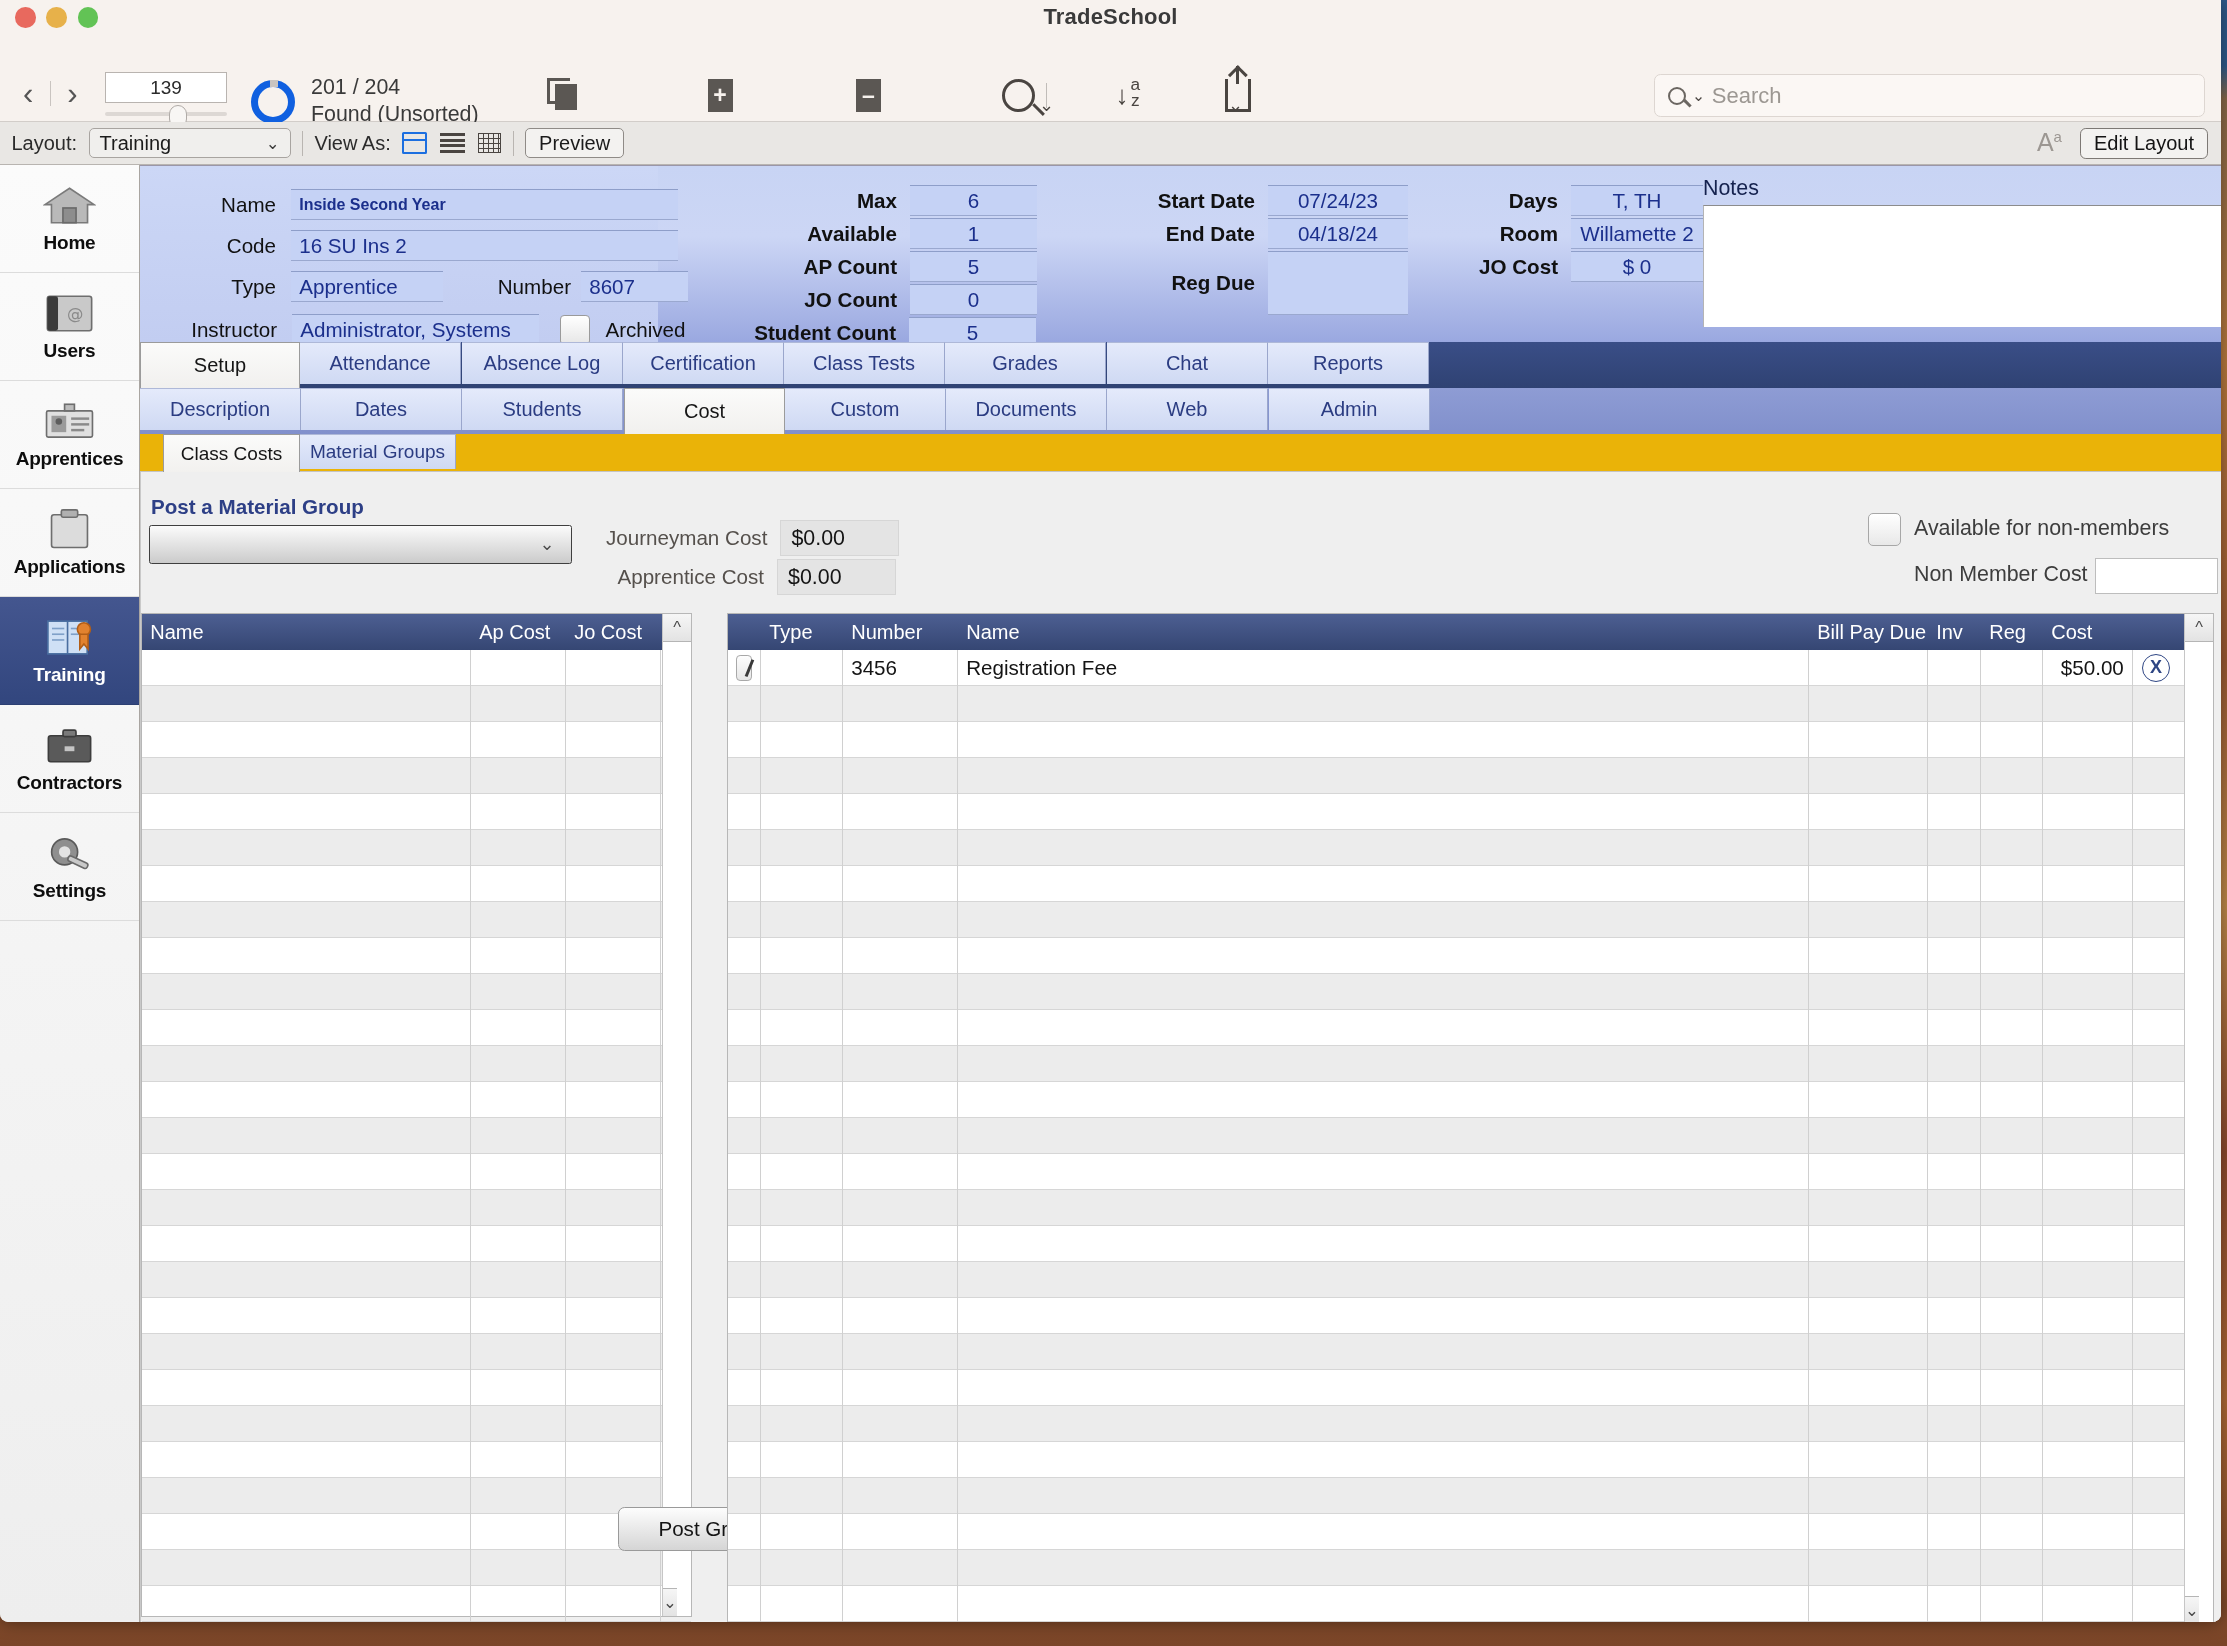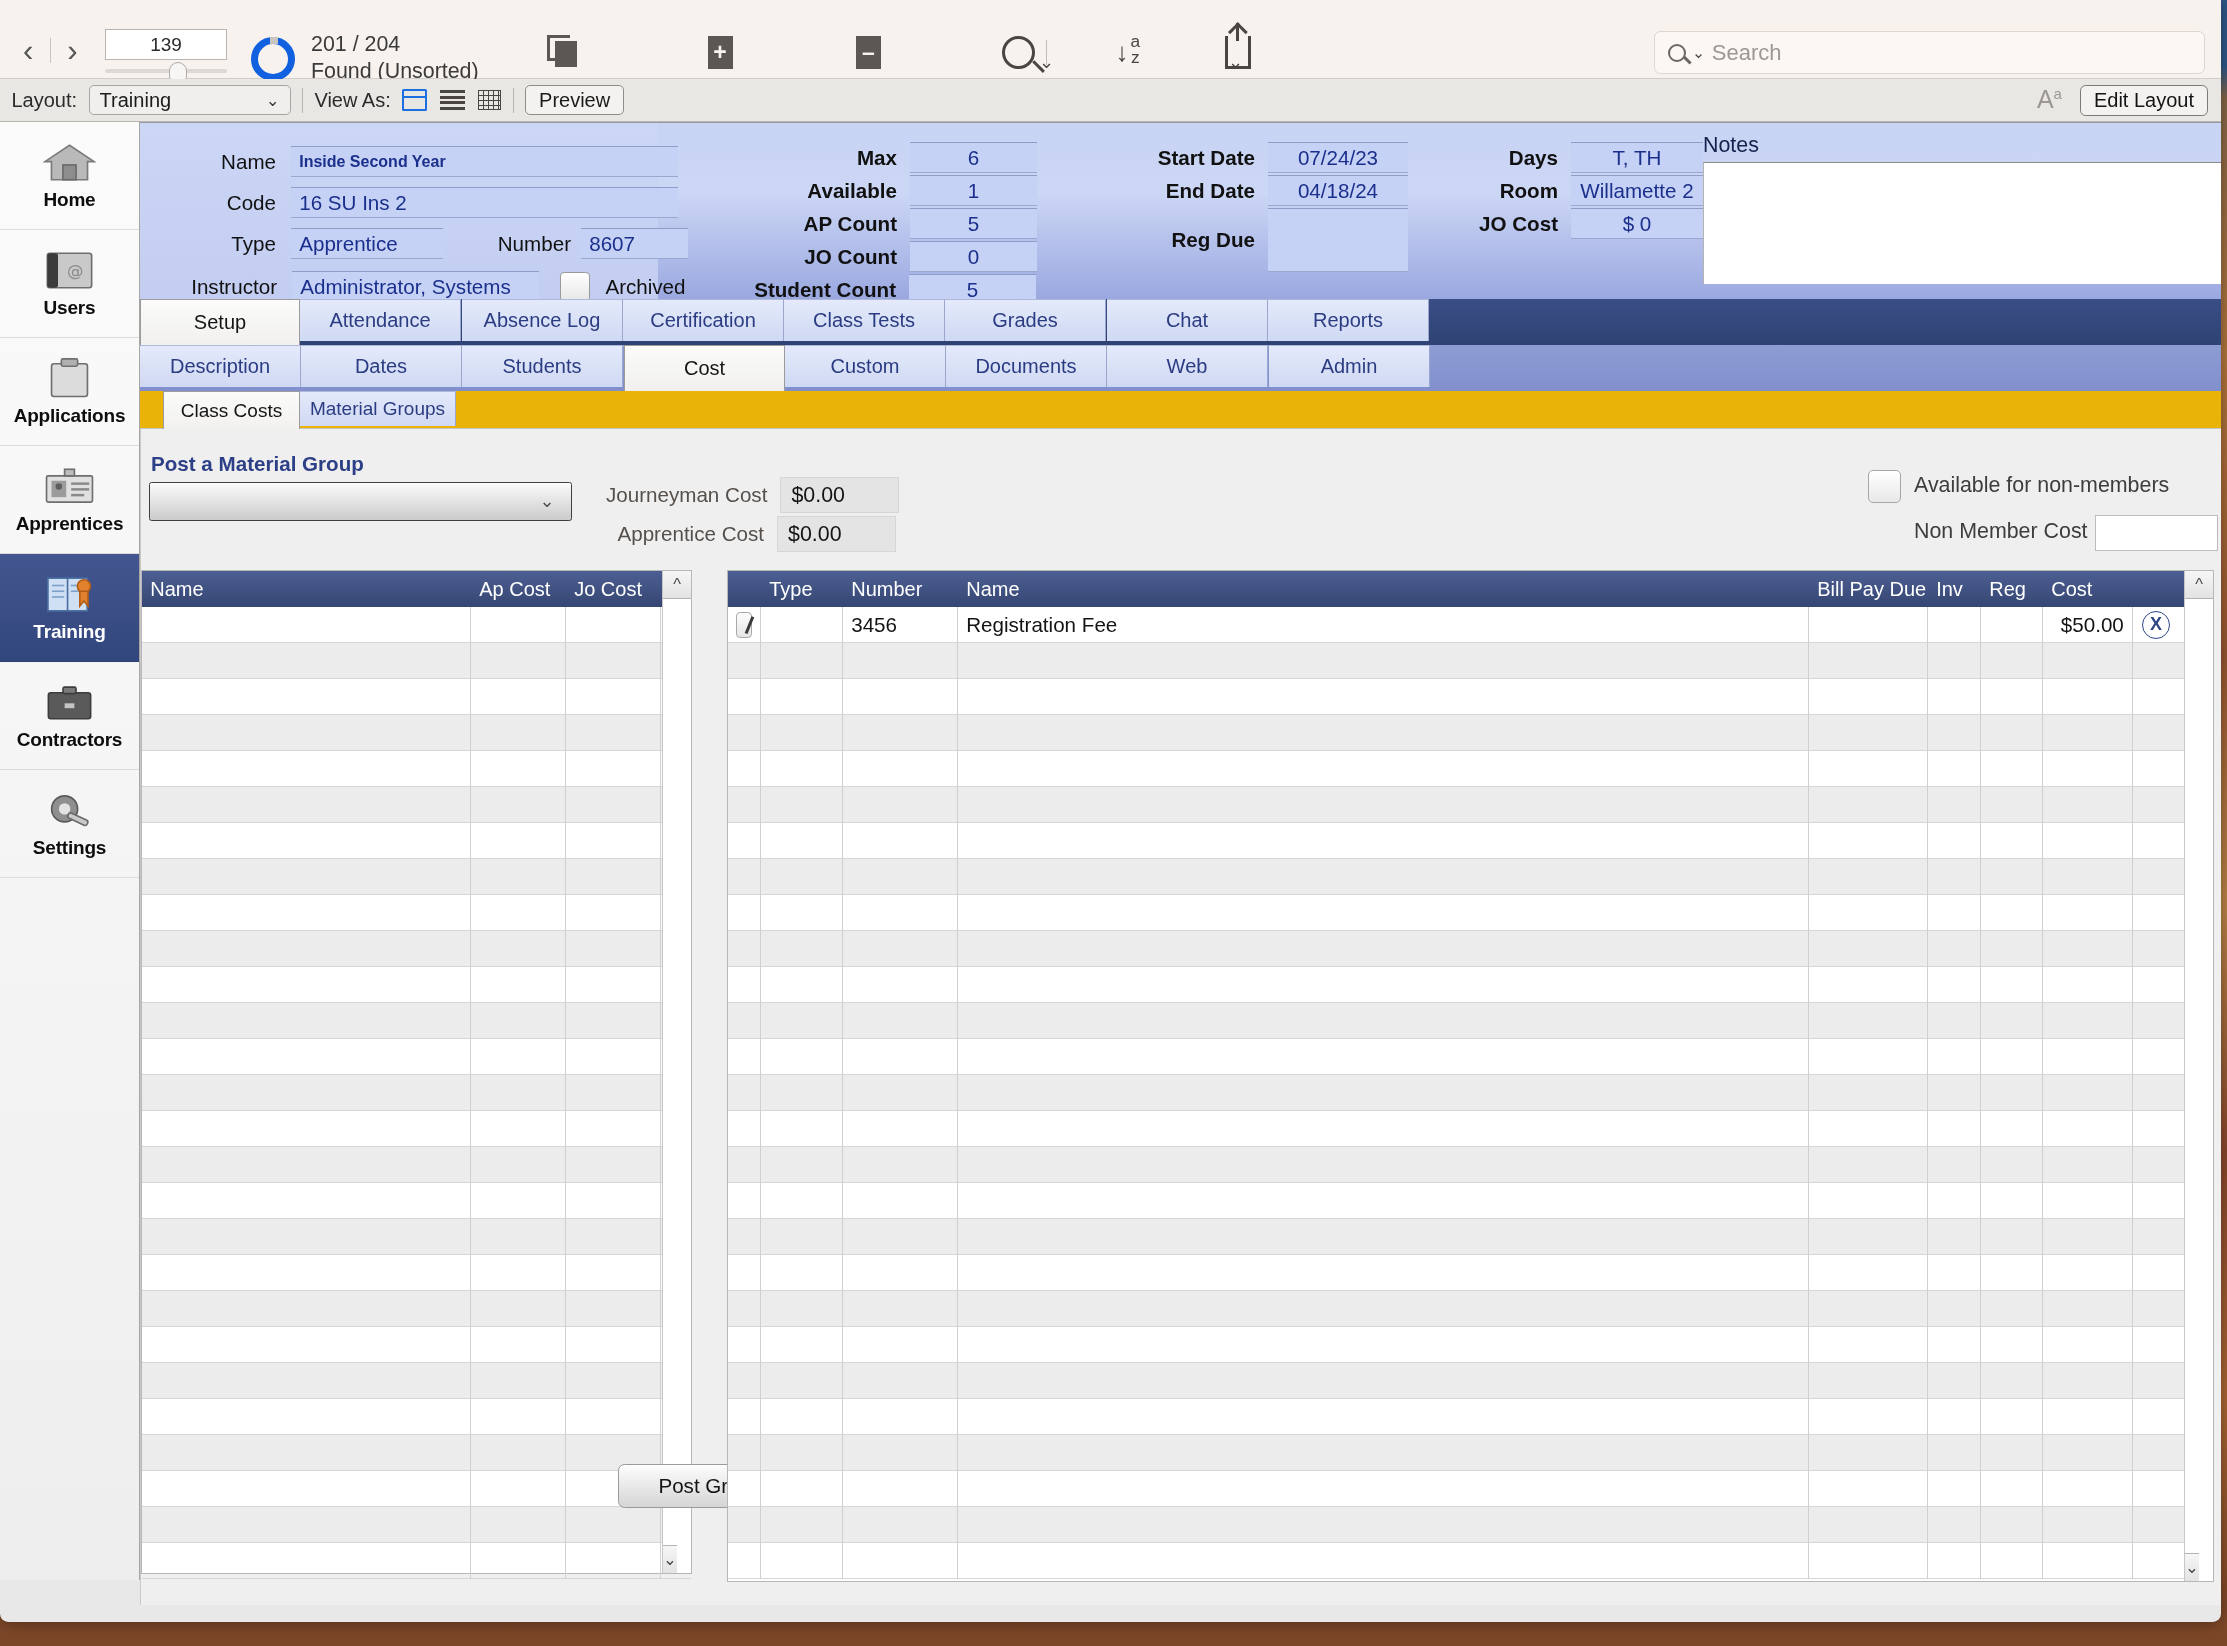--- a/index.html
+++ b/index.html
@@ -202,20 +202,28 @@
               border-radius:6.6px; display:flex; align-items:center; justify-content:center;
               font-size:20.6px; color:#141414; }
 </style>
 </head>
 <body>
 
 <div id="desktop"></div>
 
 <div id="window">
 
+  <div class="titlebar">
+    <div class="traffic">
+      <span class="tl red"></span>
+      <span class="tl yel"></span>
+      <span class="tl grn"></span>
+    </div>
+    <div class="wtitle">TradeSchool</div>
+  </div>
 
   <div class="toolbar">
     <div class="nav-arrows">
       <span>‹</span>
       <span class="nav-sep"></span>
       <span>›</span>
     </div>
     <div class="recbox">139</div>
     <div class="recslider">
       <div class="track"></div>
@@ -330,45 +338,45 @@
 
       <div class="sb-item">
         <span class="sb-ico">
           <svg width="51" height="41" viewBox="0 0 62 50" style="font-size:24px">
             <rect x="4" y="4" width="54" height="42" rx="3" fill="#c9c9c9" stroke="#6e6e6e" stroke-width="2"></rect>
             <rect x="4" y="4" width="13" height="42" rx="3" fill="#3b3b3b"></rect>
             <text x="38" y="32" font-size="20" fill="#8a8a8a" font-family="DejaVu Sans" text-anchor="middle">@</text>
           </svg>
         </span>
         <span class="sb-label">Users</span>
-      </div>
-
-      <div class="sb-item">
-        <span class="sb-ico">
-          <svg width="49" height="43" viewBox="0 0 60 52">
-            <rect x="8" y="8" width="44" height="40" rx="3" fill="#dcdcdc" stroke="#6e6e6e" stroke-width="2"></rect>
-            <rect x="20" y="2" width="20" height="9" rx="2" fill="#b0b0b0" stroke="#6e6e6e" stroke-width="2"></rect>
-          </svg>
-        </span>
-        <span class="sb-label">Applications</span>
       </div>
 
       <div class="sb-item">
         <span class="sb-ico">
           <svg width="53" height="41" viewBox="0 0 64 50">
             <rect x="4" y="12" width="56" height="32" rx="2" fill="#e0e0e0" stroke="#6e6e6e" stroke-width="2"></rect>
             <rect x="26" y="4" width="12" height="8" fill="#bdbdbd" stroke="#6e6e6e" stroke-width="2"></rect>
             <rect x="10" y="18" width="18" height="20" fill="#9b9b9b"></rect>
             <circle cx="19" cy="25" r="4" fill="#5e5e5e"></circle>
             <rect x="34" y="20" width="22" height="3" fill="#8a8a8a"></rect>
             <rect x="34" y="27" width="22" height="3" fill="#8a8a8a"></rect>
             <rect x="34" y="34" width="16" height="3" fill="#8a8a8a"></rect>
           </svg>
         </span>
         <span class="sb-label">Apprentices</span>
+      </div>
+
+      <div class="sb-item">
+        <span class="sb-ico">
+          <svg width="49" height="43" viewBox="0 0 60 52">
+            <rect x="8" y="8" width="44" height="40" rx="3" fill="#dcdcdc" stroke="#6e6e6e" stroke-width="2"></rect>
+            <rect x="20" y="2" width="20" height="9" rx="2" fill="#b0b0b0" stroke="#6e6e6e" stroke-width="2"></rect>
+          </svg>
+        </span>
+        <span class="sb-label">Applications</span>
       </div>
 
       <div class="sb-item active">
         <span class="sb-ico">
           <svg width="54" height="43" viewBox="0 0 66 52">
             <rect x="6" y="6" width="48" height="40" fill="#cfe0f5" stroke="#4a6ea0" stroke-width="2"></rect>
             <line x1="30" y1="6" x2="30" y2="46" stroke="#4a6ea0" stroke-width="2"></line>
             <g stroke="#7fa0c8" stroke-width="2">
               <line x1="11" y1="15" x2="26" y2="15"></line>
                 <line x1="11" y1="22" x2="26" y2="22"></line>

